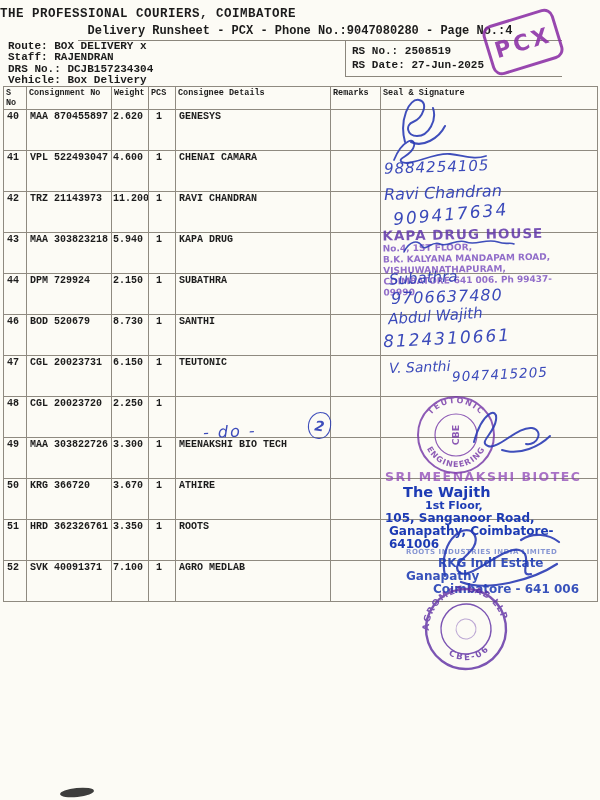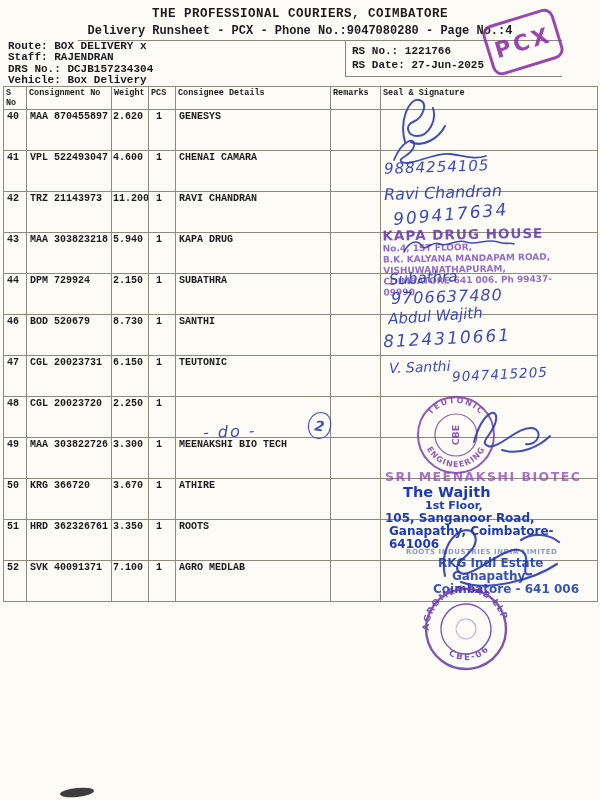--- a/index.html
+++ b/index.html
@@ -4,21 +4,21 @@
 <style>
   * { margin:0; padding:0; box-sizing:border-box; }
   html,body { width:600px; height:800px; }
   body { background:#e8e6e0; }
   .page {
     position:relative; width:600px; height:800px; overflow:hidden;
     background:#fcfbf5;
     font-family:"Liberation Mono","DejaVu Sans Mono",monospace;
     color:#1c1c1c;
   }
-  .doc-title { position:absolute; top:7px; left:0; width:100%; text-align:center;
+  .doc-title { position:absolute; top:7px; left:0; width:100%; 
     font-size:12.5px; font-weight:bold; letter-spacing:.5px; }
   .doc-subtitle { position:absolute; top:24px; left:0; width:100%; text-align:center;
     font-size:12px; font-weight:bold; }
   .info-left { position:absolute; top:41px; left:8px; font-size:11px; font-weight:bold; line-height:11.4px; white-space:nowrap; }
   .info-right { position:absolute; top:44px; left:352px; font-size:11px; font-weight:bold; line-height:14px; white-space:nowrap; }
   .hline1 { position:absolute; top:40px; left:78px; width:484px; border-top:1px solid #8b867c; }
   .hline2 { position:absolute; top:76px; left:345px; width:217px; border-top:1px solid #8b867c; }
   .vline  { position:absolute; top:40px; left:345px; height:36px; border-left:1px solid #8b867c; }
 
   .pcx-stamp { position:absolute; top:16px; left:486px; width:74px; height:52px;
@@ -52,21 +52,21 @@
   .meen-stamp .m1 { font-size:12.5px; letter-spacing:1.5px; color:#8a3fb5; opacity:.72; line-height:15px; }
   .meen-stamp .m2 { font-size:14.5px; margin-left:18px; line-height:16px; }
   .meen-stamp .m3 { font-size:11px; margin-left:40px; line-height:12px; }
   .meen-stamp .m4 { font-size:12px; margin-left:0; line-height:13px; }
   .meen-stamp .m5 { font-size:12px; margin-left:4px; line-height:13px; }
 
   .roots-stamp { position:absolute; top:548px; left:406px; font-family:"DejaVu Sans",sans-serif;
     font-weight:bold; color:#1d3bb4; opacity:.88; }
   .roots-stamp .r1 { font-size:7px; opacity:.6; letter-spacing:.5px; line-height:9px; }
   .roots-stamp .r2 { font-size:12px; margin-left:32px; line-height:13px; }
-  .roots-stamp .r3 { font-size:12px; margin-left:46px; line-height:13px; }
+  .roots-stamp .r3 { font-size:12px; line-height:13px; }
   .roots-stamp .r4 { font-size:12px; margin-left:27px; line-height:13px; }
 
   .round-stamp { position:absolute; opacity:.8; }
   .round-stamp text { font-family:"DejaVu Sans",sans-serif; font-weight:bold; }
 
   .circled-2 { position:absolute; top:412px; left:308px; width:23px; height:27px;
     border:1.6px solid #2b3cb5; border-radius:55% 45% 50% 50%;
     display:flex; align-items:center; justify-content:center;
     color:#2b3cb5; font-family:"DejaVu Sans",sans-serif; font-style:italic;
     font-size:14px; font-weight:bold; transform:rotate(8deg); opacity:.9; }
@@ -87,21 +87,21 @@
   <div class="hline2"></div>
 
   <div class="info-left">
     <div><span>Route:</span> <span>BOX DELIVERY x</span></div>
     <div><span>Staff:</span> <span>RAJENDRAN</span></div>
     <div><span>DRS No.:</span> <span>DCJB157234304</span></div>
     <div><span>Vehicle:</span> <span>Box Delivery</span></div>
   </div>
 
   <div class="info-right">
-    <div><span>RS No.:</span> <span>1221766</span></div>
+    <div><span>RS No.:</span> <span>2508519</span></div>
     <div><span>RS Date:</span> <span>27-Jun-2025</span></div>
   </div>
 
   <div class="pcx-stamp">PCX</div>
 
   <table class="runsheet">
     <colgroup>
       <col style="width:23px">
         <col style="width:85px">
         <col style="width:37px">

